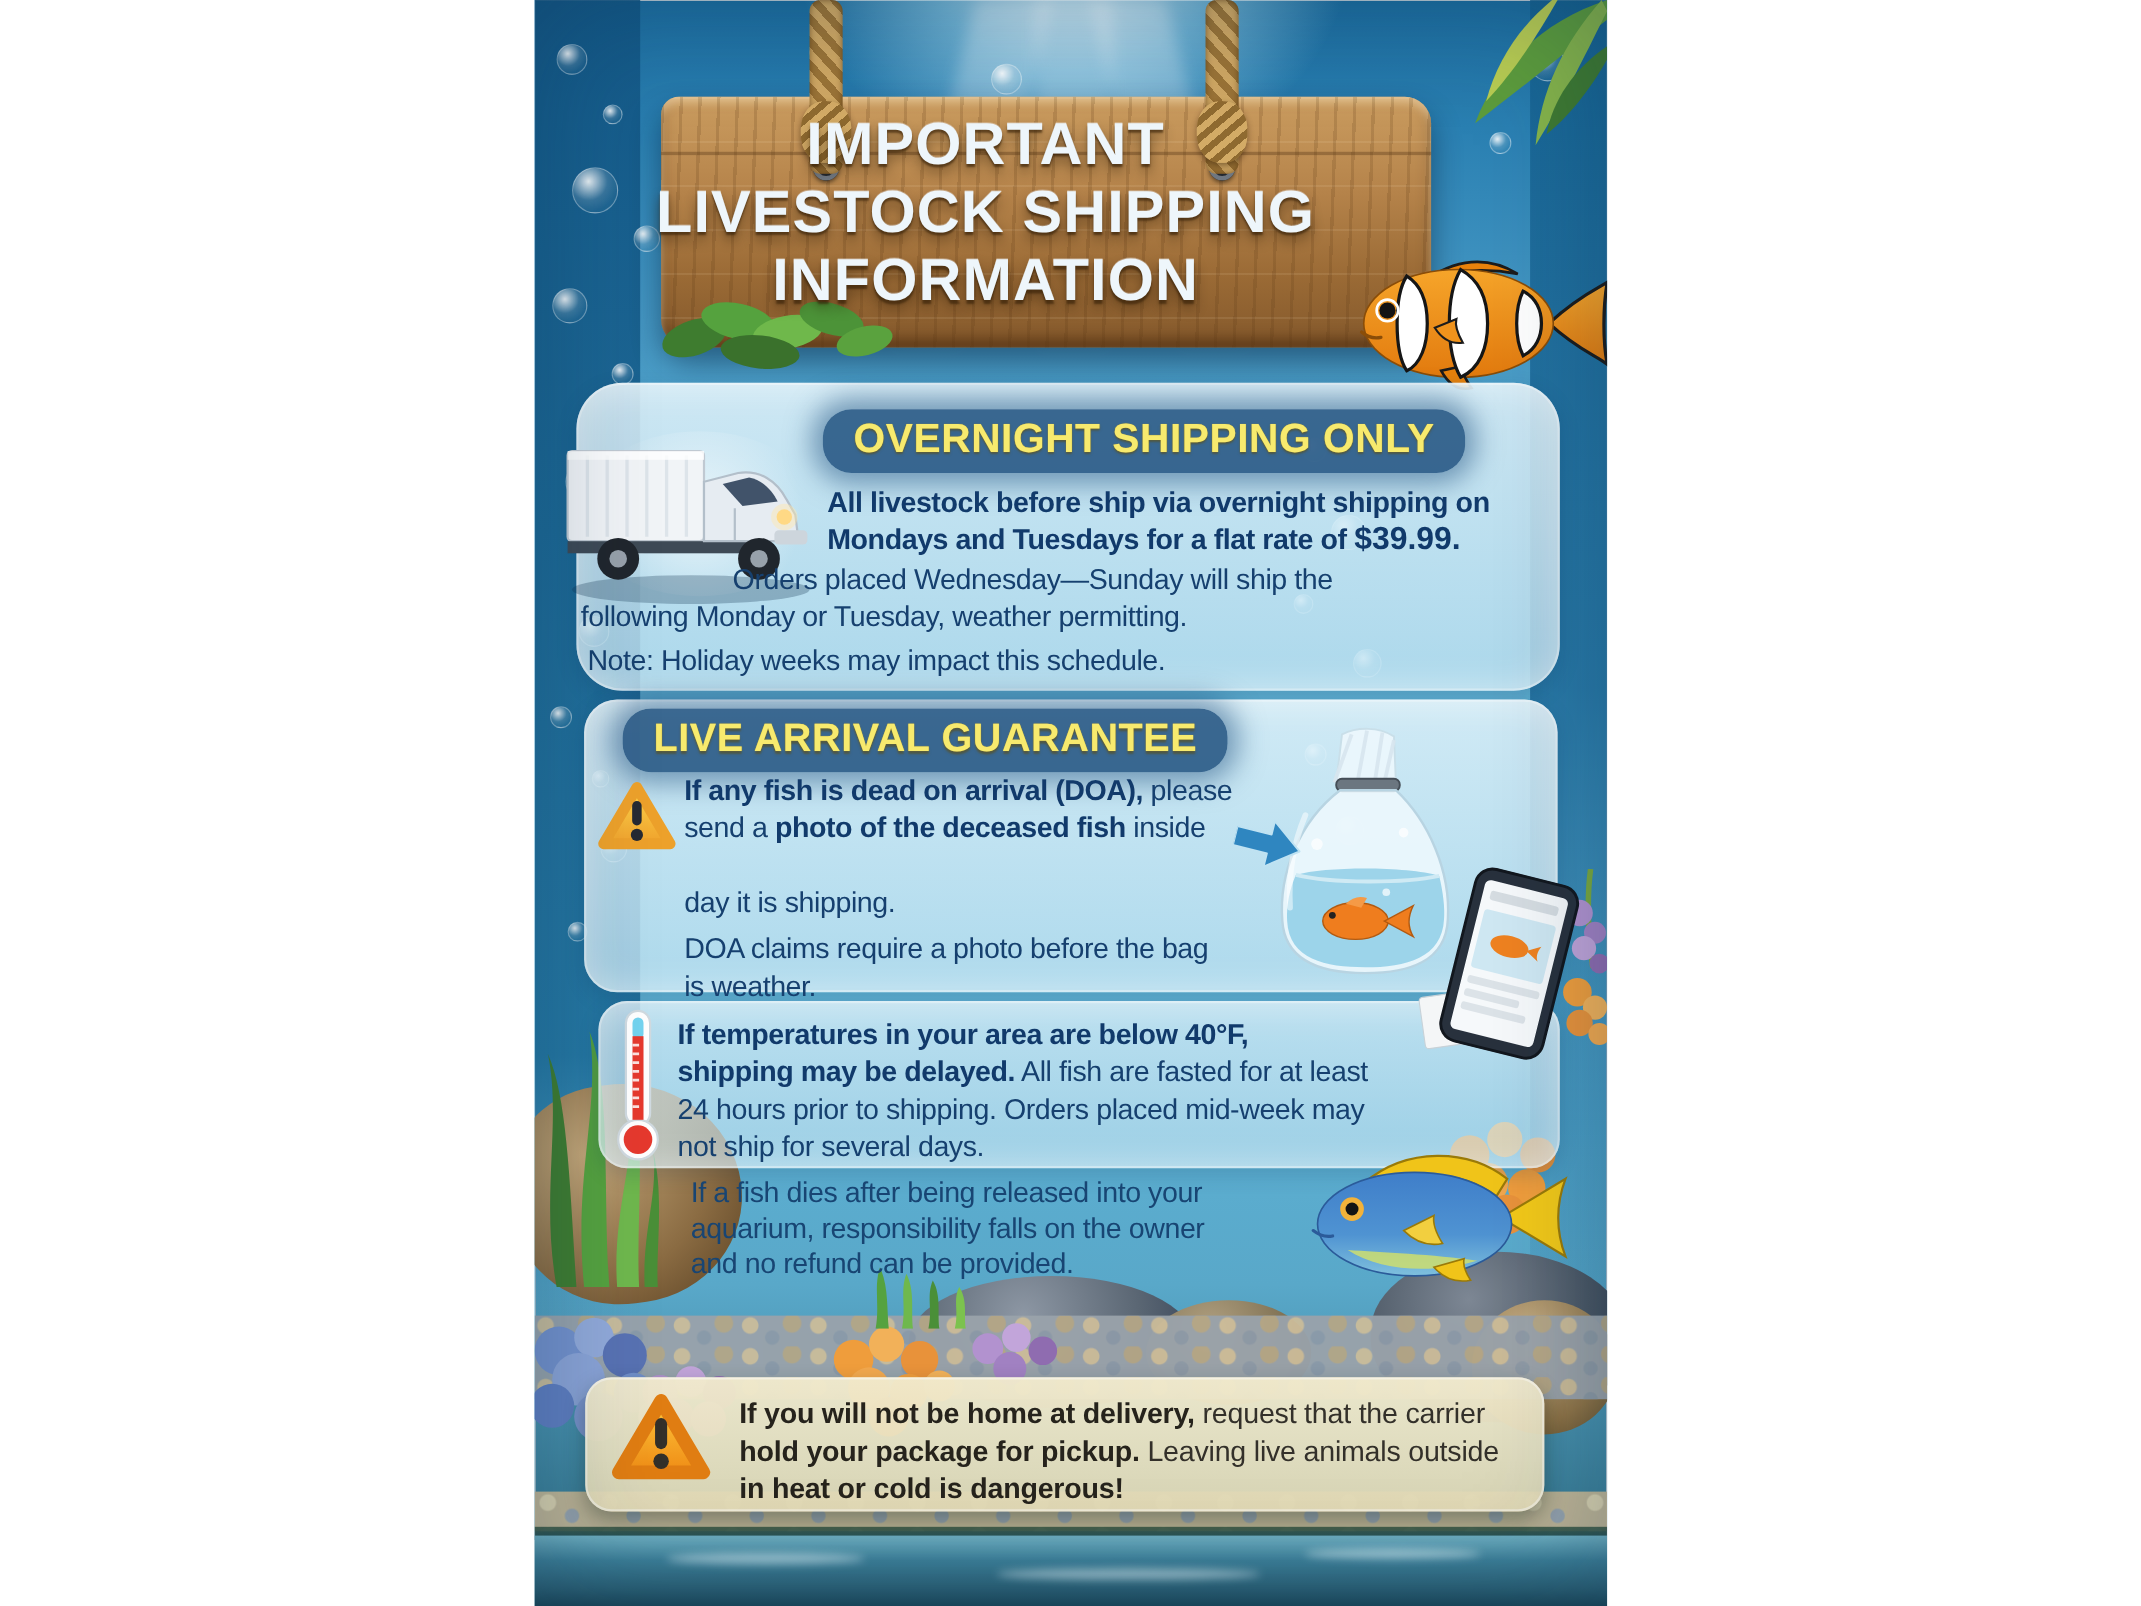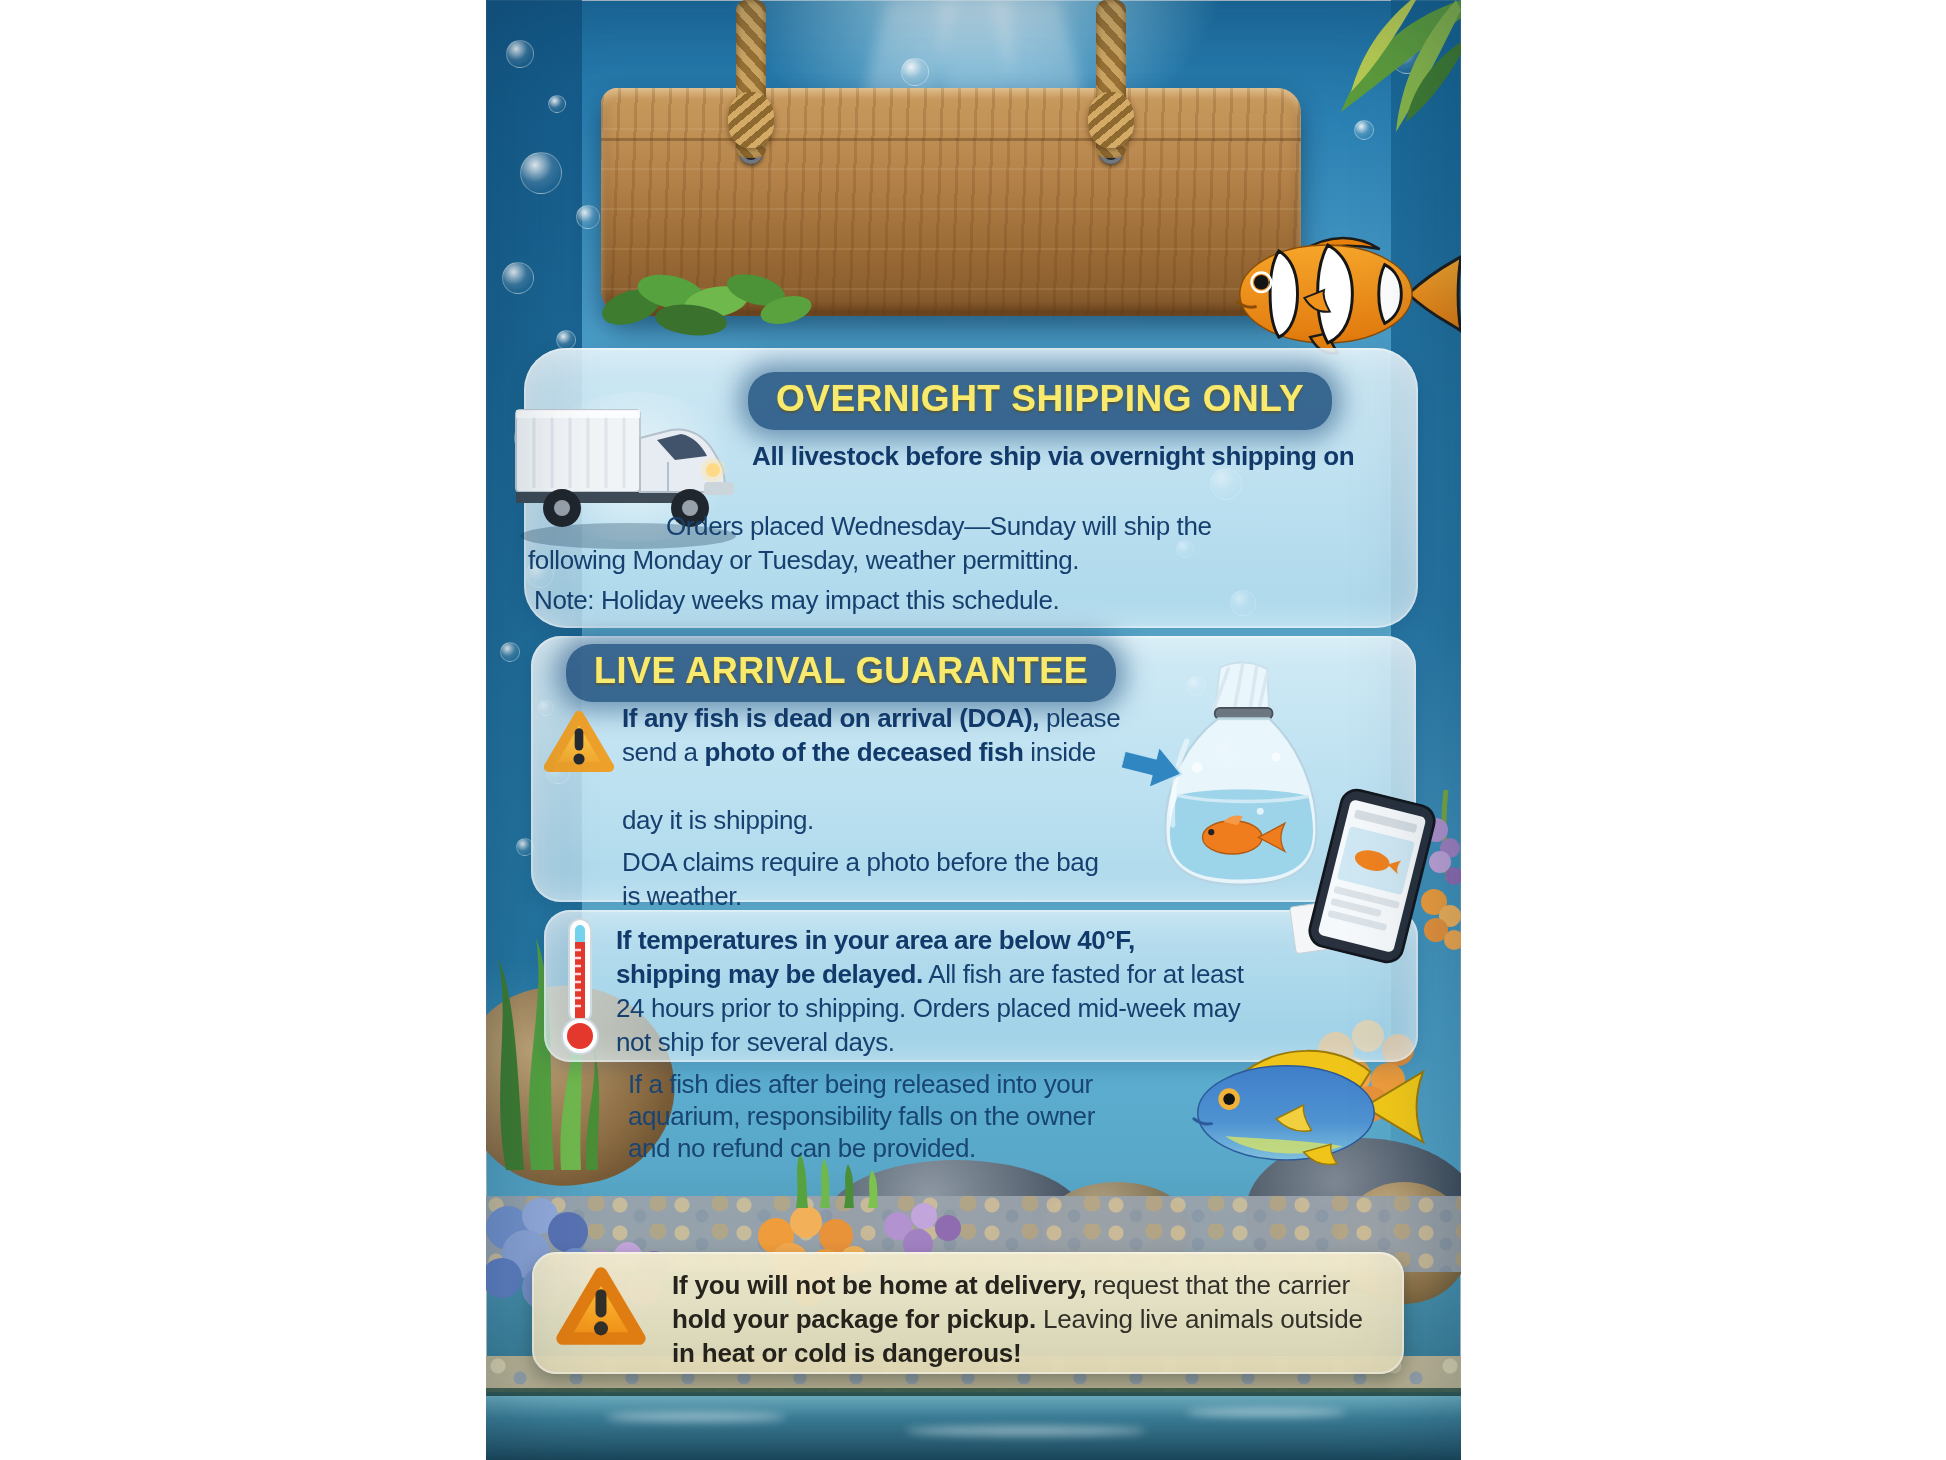--- a/index.html
+++ b/index.html
@@ -85,20 +85,25 @@
   <div class="ray" style="left:455px;"></div>
   <div class="ray" style="left:545px;transform:skewX(14deg);"></div>
 
   <div class="rope" style="left:250px;"></div>
   <div class="rope" style="left:610px;"></div>
   <div class="sign"></div>
   <div class="knot" style="left:242px;top:92px;"></div>
   <div class="knot" style="left:602px;top:92px;"></div>
   <div class="eyelet" style="left:253px;top:140px;"></div>
   <div class="eyelet" style="left:613px;top:140px;"></div>
+  <div class="signtitle">
+    <div>IMPORTANT</div>
+    <div>LIVESTOCK SHIPPING</div>
+    <div>INFORMATION</div>
+  </div>
 
   <svg class="decor" style="left:768px;top:0;z-index:6;" width="207" height="152" viewBox="0 0 207 152">
     <path d="M207,0 C147,20 107,60 87,112 C127,82 172,45 207,18 Z" fill="#5d9c3c"></path>
     <path d="M202,0 C167,40 147,82 142,132 C167,92 192,40 207,10 Z" fill="#86b44a"></path>
     <path d="M157,0 C127,25 107,55 97,92 C122,66 145,30 162,0 Z" fill="#b9cc52"></path>
     <path d="M207,42 C177,62 157,92 152,122 C177,102 197,72 207,54 Z" fill="#3f7a31"></path>
   </svg>
 
   <svg class="decor" style="left:105px;top:262px;z-index:6;" width="230" height="85" viewBox="0 0 230 85">
     <ellipse cx="40" cy="45" rx="30" ry="16" fill="#3e7c2f" transform="rotate(-18 40 45)"></ellipse>
@@ -143,20 +148,21 @@
     <rect x="196" y="98" width="30" height="13" rx="4" fill="#cdd5dc"></rect>
     <circle cx="205" cy="86" r="12" fill="#ffe9ad" opacity=".45"></circle>
     <circle cx="205" cy="86" r="7" fill="#ffd985"></circle>
     <circle cx="54" cy="124" r="19" fill="#20262d"></circle>
       <circle cx="54" cy="124" r="8" fill="#97a1ab"></circle>
     <circle cx="182" cy="124" r="19" fill="#20262d"></circle>
       <circle cx="182" cy="124" r="8" fill="#97a1ab"></circle>
   </svg>
   <div class="badge" style="left:262px;top:372px;text-align:center;">OVERNIGHT SHIPPING ONLY</div>
   <div class="tl b" style="left:266px;top:440px;">All livestock before ship via overnight shipping on</div>
+  <div class="tl" style="left:266px;top:474px;"><span class="b">Mondays and Tuesdays for a flat rate of </span><span class="b price">$39.99.</span></div>
   <div class="tl" style="left:180px;top:510px;">Orders placed Wednesday—Sunday will ship the</div>
   <div class="tl" style="left:42px;top:544px;">following Monday or Tuesday, weather permitting.</div>
   <div class="tl" style="left:48px;top:584px;">Note: Holiday weeks may impact this schedule.</div>
 
   <div class="card card2"></div>
   <div class="badge" style="left:80px;top:644px;font-size:36px;">LIVE ARRIVAL GUARANTEE</div>
   <svg class="ill" style="left:56px;top:700px;z-index:14;" width="74" height="86" viewBox="0 0 120 112">
     <defs>
         <linearGradient id="wt1" x1="0" y1="0" x2="0" y2="1">
       <stop offset="0" stop-color="#ffd84d"></stop>

